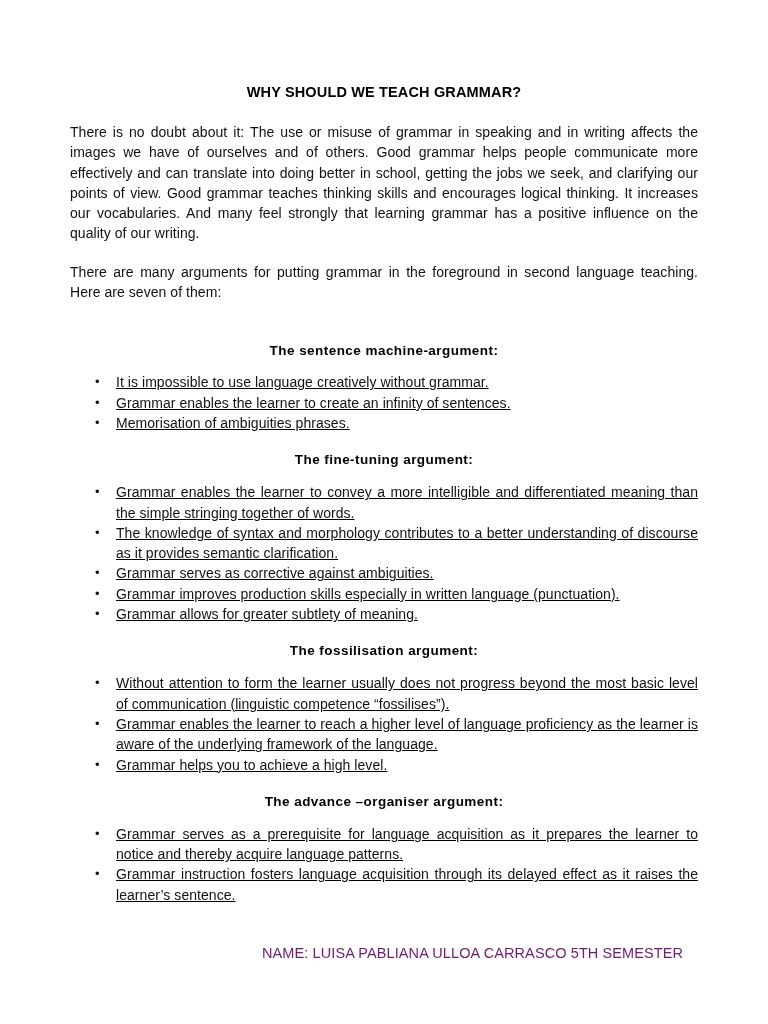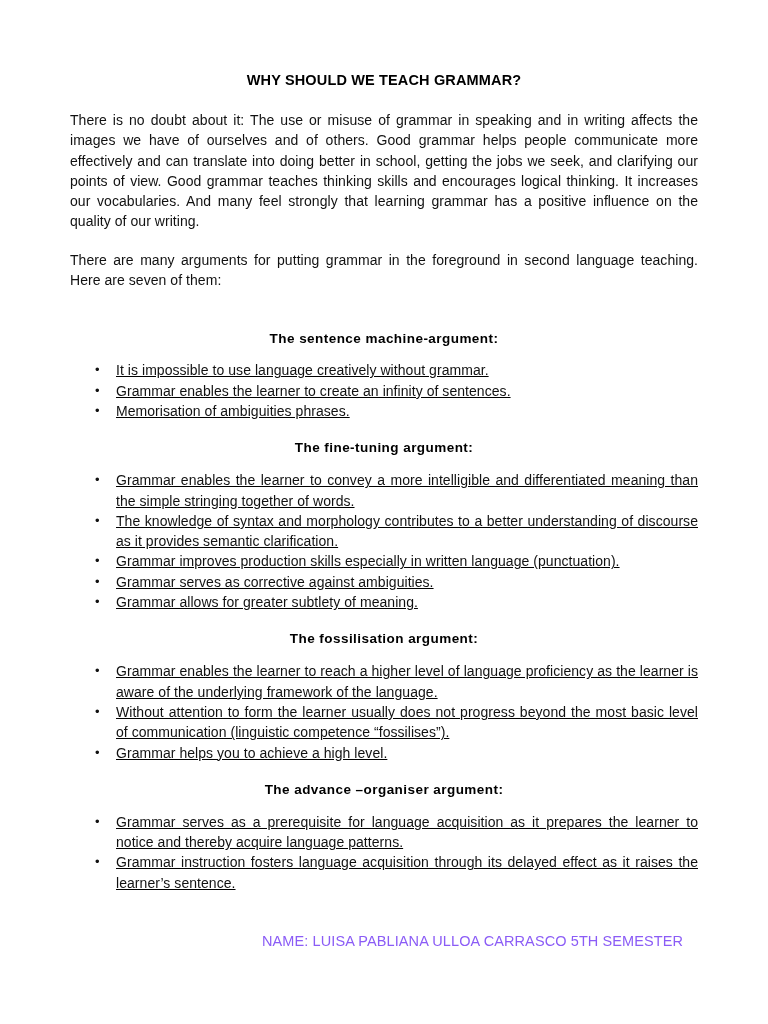--- a/index.html
+++ b/index.html
@@ -9,21 +9,21 @@
     background: #ffffff;
   }
   body {
     font-family: "Liberation Sans", sans-serif;
     color: #000000;
   }
   .page {
     position: relative;
     width: 768px;
     height: 968px;
-    margin: 0 auto;
+    margin: 12px auto;
     background: #ffffff;
     overflow: hidden;
     box-sizing: border-box;
   }
   .content {
     position: absolute;
     left: 70px;
     top: 0;
     width: 628px;
   }
@@ -98,21 +98,21 @@
   .sec-4 ul.bullets { margin-top: 12px; }
 
   .footer {
     position: absolute;
     left: 262px;
     top: 931px;
     width: 436px;
     font-size: 14.5px;
     line-height: 20px;
     letter-spacing: 0.1px;
-    color: #8b5cf6;
+    color: #701a75;
     text-align: left;
     white-space: nowrap;
   }
 </style>
 </head>
 <body>
 
 <div class="page">
   <div class="content">
 
@@ -129,31 +129,31 @@
         <li>Grammar enables the learner to create an infinity of sentences.</li>
         <li>Memorisation of ambiguities phrases.</li>
       </ul>
     </section>
 
     <section class="section sec-2">
       <h2 class="section-heading">The fine-tuning argument:</h2>
       <ul class="bullets">
         <li>Grammar enables the learner to convey a more intelligible and differentiated meaning than the simple stringing together of words.</li>
         <li>The knowledge of syntax and morphology contributes to a better understanding of discourse as it provides semantic clarification.</li>
+        <li>Grammar serves as corrective against ambiguities.</li>
         <li>Grammar improves production skills especially in written language (punctuation).</li>
-        <li>Grammar serves as corrective against ambiguities.</li>
         <li>Grammar allows for greater subtlety of meaning.</li>
       </ul>
     </section>
 
     <section class="section sec-3">
       <h2 class="section-heading">The fossilisation argument:</h2>
       <ul class="bullets">
+        <li>Without attention to form the learner usually does not progress beyond the most basic level of communication (linguistic competence “fossilises”).</li>
         <li>Grammar enables the learner to reach a higher level of language proficiency as the learner is aware of the underlying framework of the language.</li>
-        <li>Without attention to form the learner usually does not progress beyond the most basic level of communication (linguistic competence “fossilises”).</li>
         <li>Grammar helps you to achieve a high level.</li>
       </ul>
     </section>
 
     <section class="section sec-4">
       <h2 class="section-heading">The advance –organiser argument:</h2>
       <ul class="bullets">
         <li>Grammar serves as a prerequisite for language acquisition as it prepares the learner to notice and thereby acquire language patterns.</li>
         <li>Grammar instruction fosters language acquisition through its delayed effect as it raises the learner’s sentence.</li>
       </ul>

